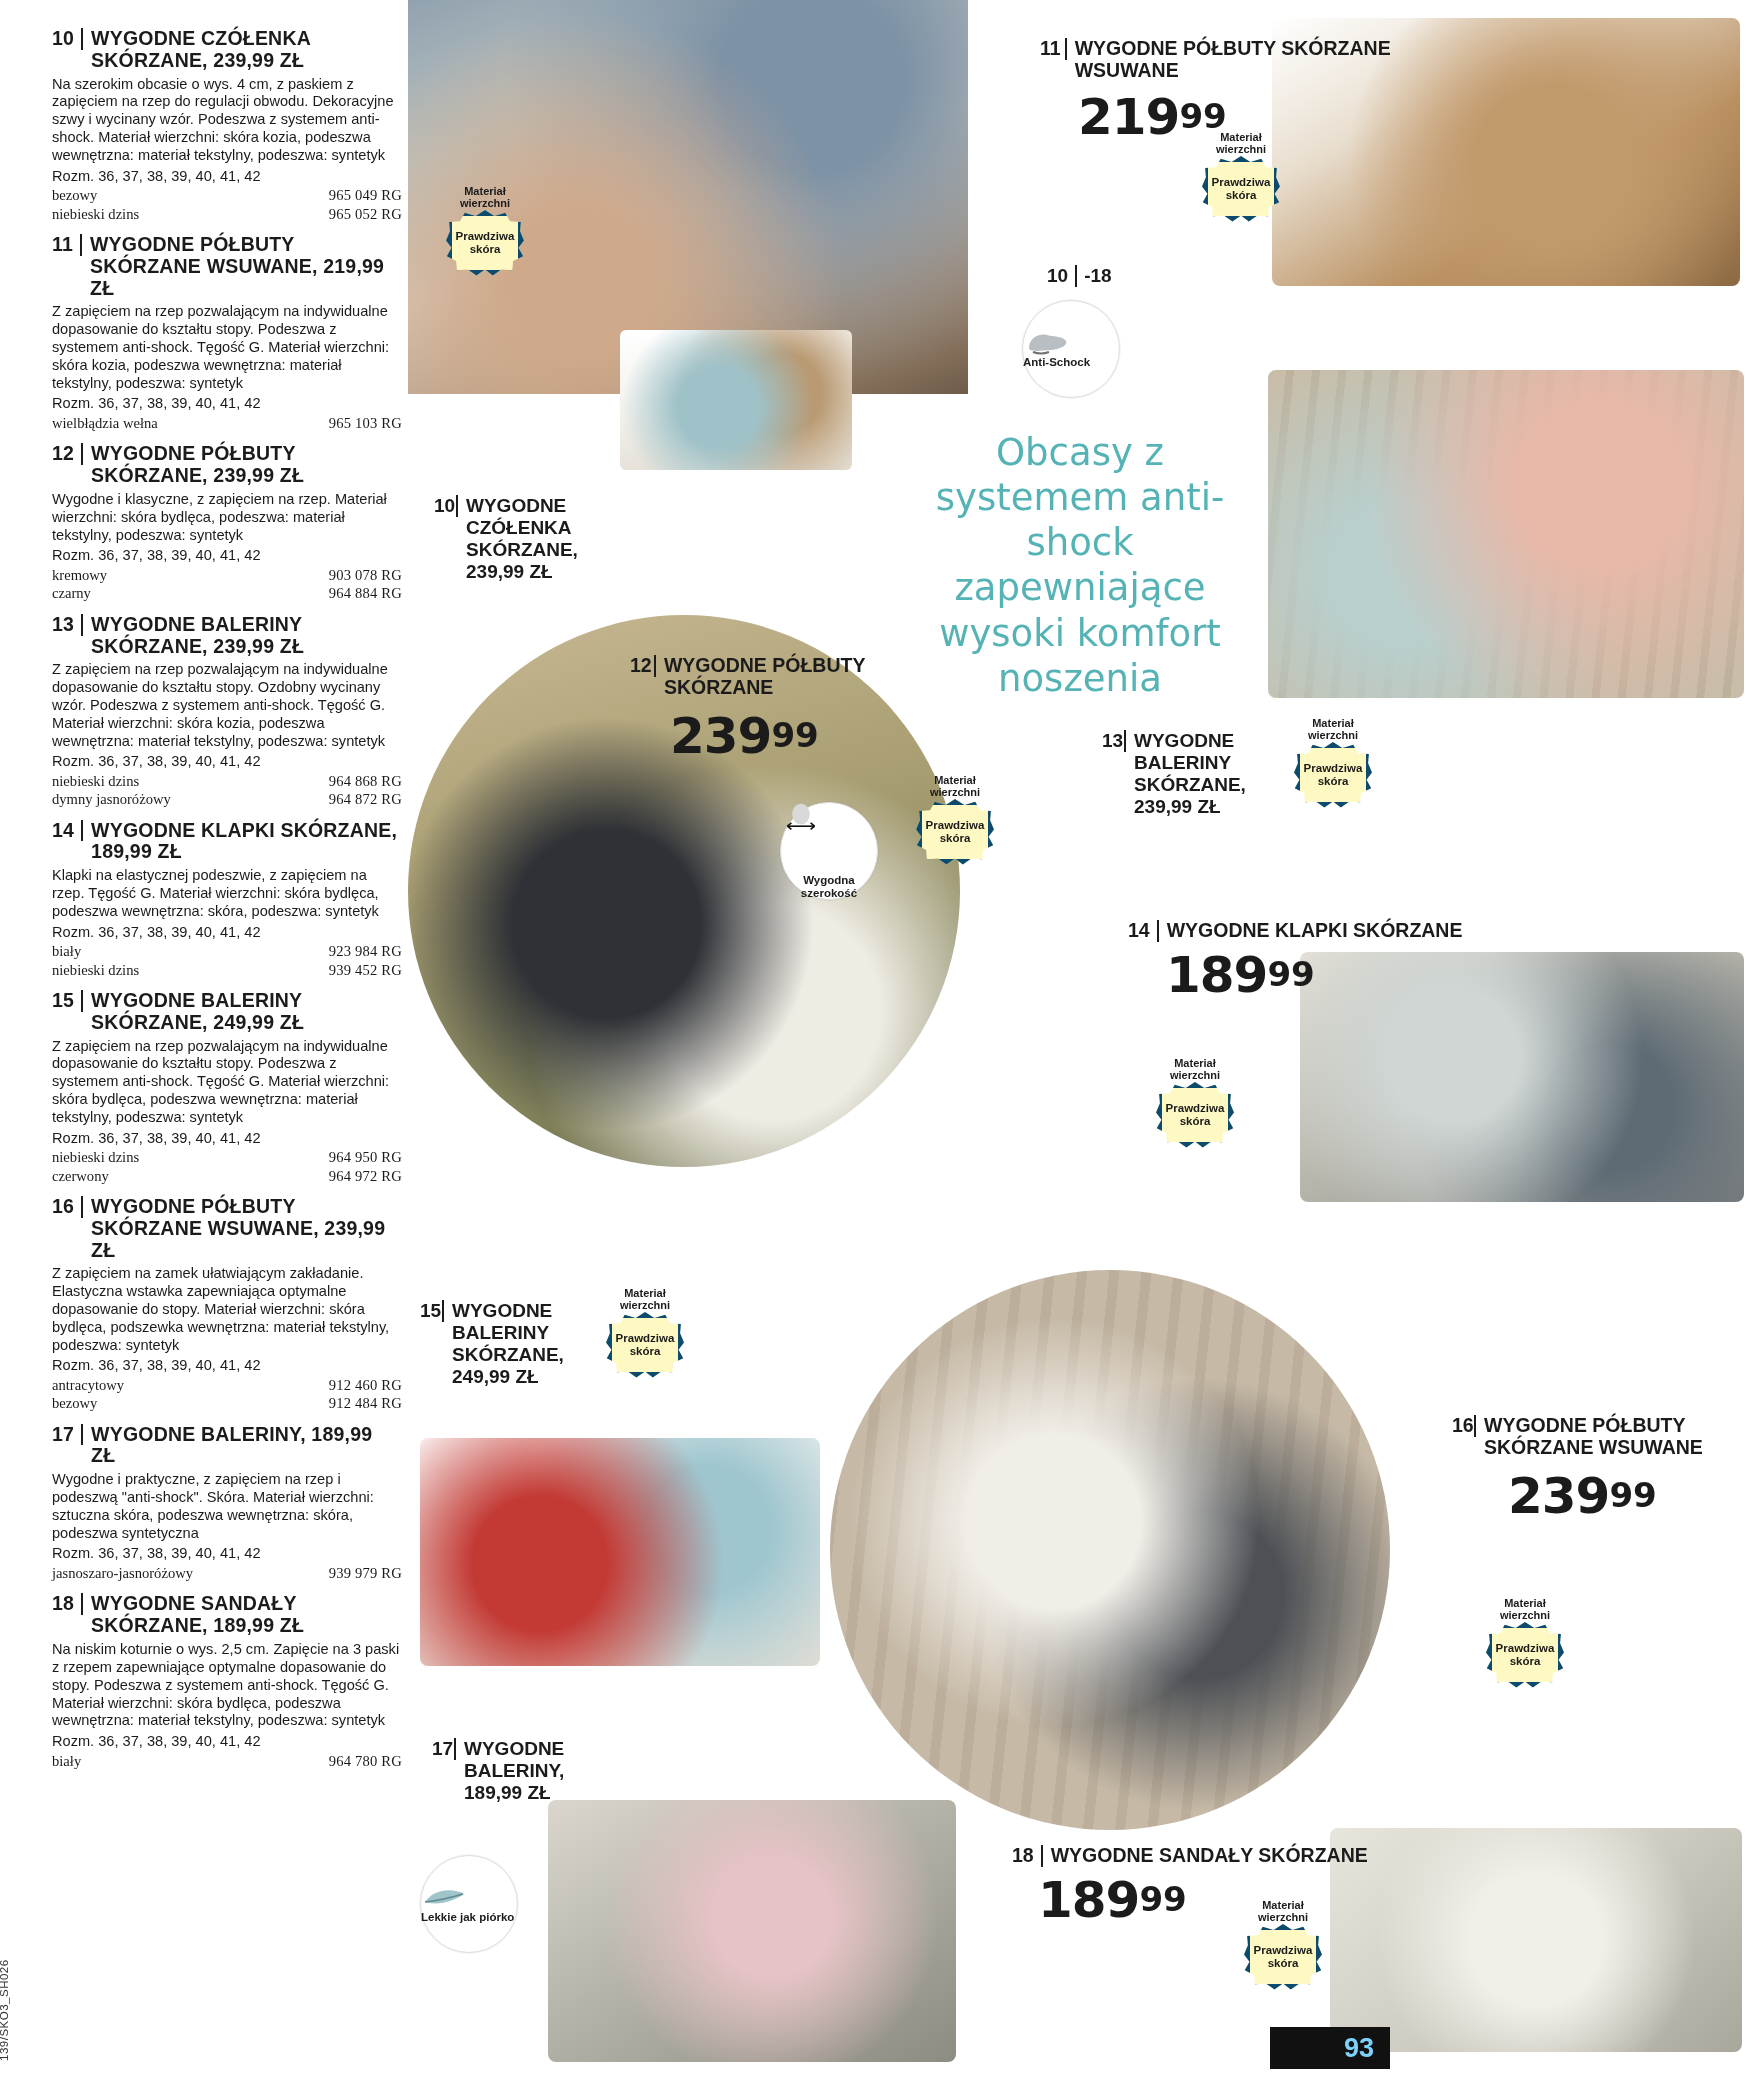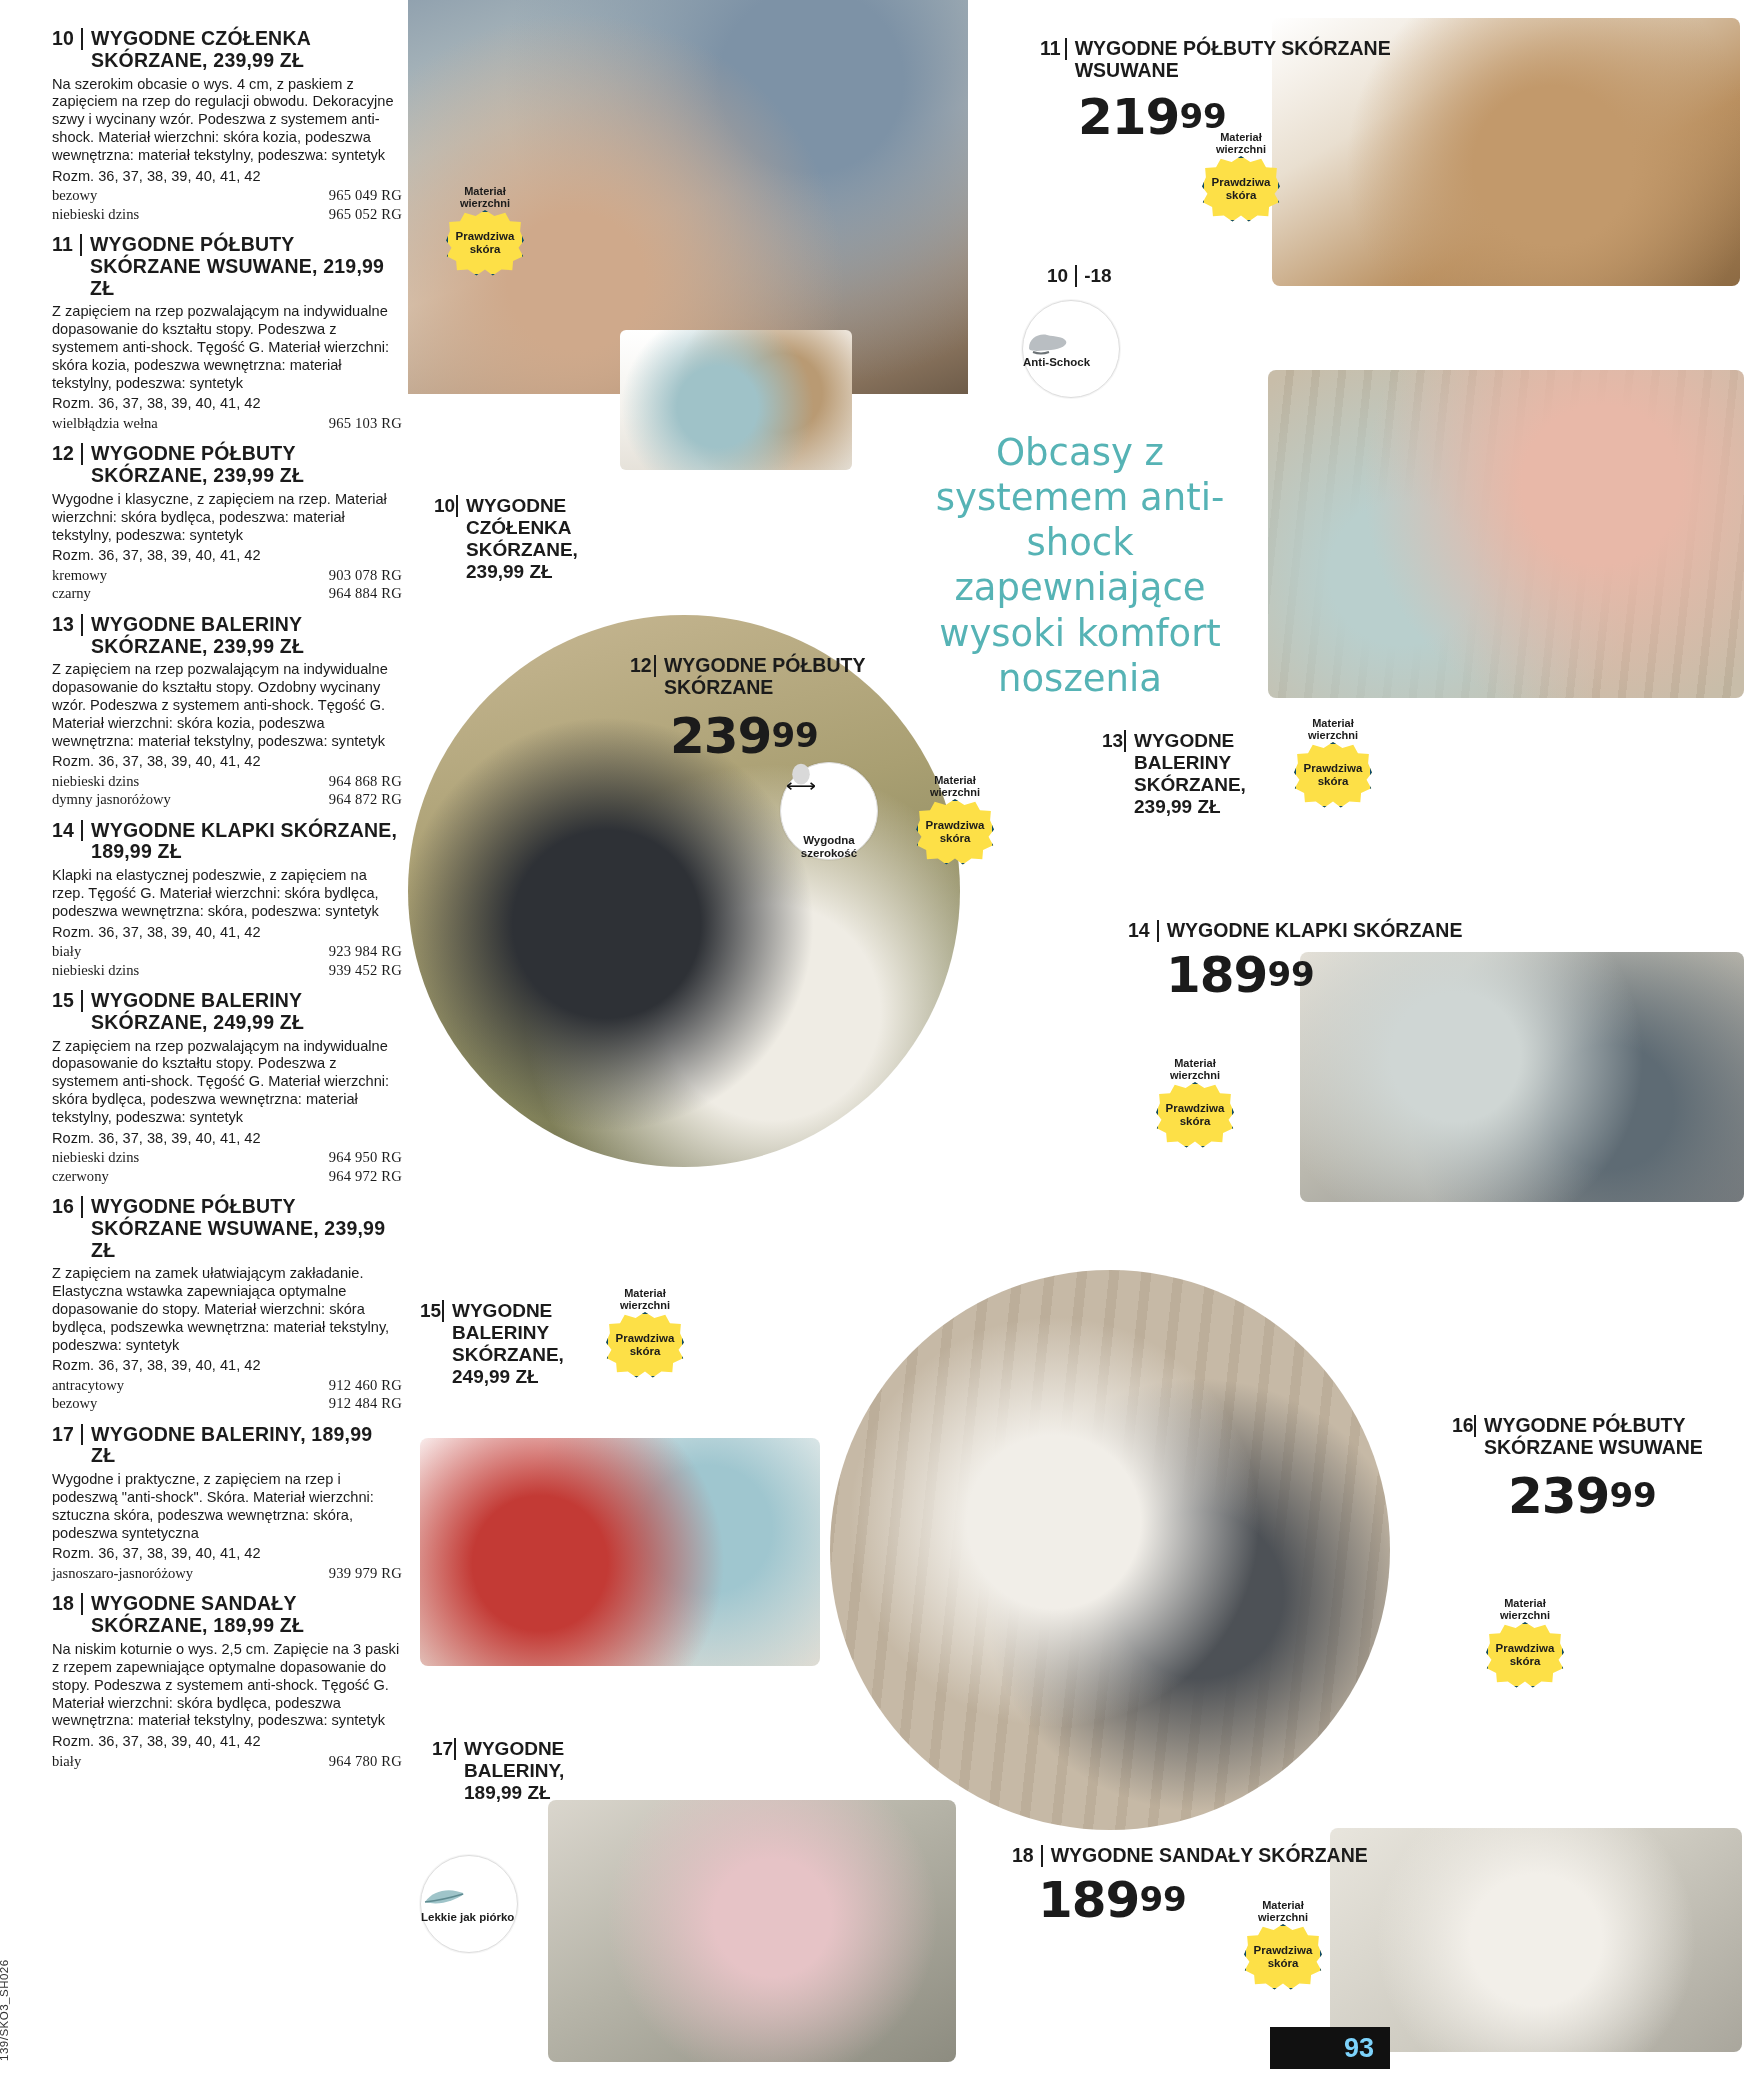--- a/index.html
+++ b/index.html
@@ -96,22 +96,22 @@
   .leather {
     position:absolute;
     width:86px; text-align:center;
   }
   .leather .ltitle {
     font-size:11px; font-weight:bold; line-height:1.05; margin-bottom:1px;
   }
   .lstar {
     width:78px; height:66px;
     margin:0 auto;
-    background:#fde047;
-    border:2px solid #0c4a6e;
+    background:#fef9c3;
+    border:6px solid #0c4a6e;
     position:relative;
     display:flex; align-items:center; justify-content:flex-start;
     clip-path: polygon(50% 0%, 62% 9%, 76% 4%, 82% 17%, 96% 18%, 95% 32%, 100% 46%,
                        93% 57%, 99% 70%, 86% 77%, 85% 91%, 71% 90%, 60% 99%,
                        50% 90%, 39% 99%, 28% 90%, 14% 91%, 13% 77%, 1% 70%,
                        7% 57%, 0% 46%, 5% 32%, 4% 18%, 18% 17%, 24% 4%, 38% 9%);
   }
   .lstar span { font-size:11.5px; font-weight:bold; line-height:1.1; }
 
   
@@ -465,21 +465,21 @@
   <div class="pricewrap" style="left:630px; top:655px; width:280px;">
     <div class="label-head">
       <span class="entry-num">12</span>
       <span>WYGODNE PÓŁBUTY SKÓRZANE</span>
     </div>
     <div class="price" style="margin-top:12px; margin-left:40px;">
       <span class="big">239</span><span class="cents">99</span>
     </div>
   </div>
 
-  <div class="circbadge" style="left:780px; top:762px;gap:44px;">
+  <div class="circbadge" style="left:780px; top:802px;gap:44px;">
     <svg width="40" height="34" viewBox="0 0 40 34">
       <ellipse cx="20" cy="14" rx="11" ry="13" fill="#d9d9d9"></ellipse>
       <path d="M3 29 h34" stroke="#111" stroke-width="2"></path>
       <path d="M3 29 l5 -4 M3 29 l5 4 M37 29 l-5 -4 M37 29 l-5 4" stroke="#111" stroke-width="2" fill="none"></path>
     </svg>
     <div class="cb-txt">Wygodna szerokość</div>
   </div>
 
   <div class="leather" style="left:912px; top:775px;">
     <div class="ltitle">Materiał wierzchni</div>

